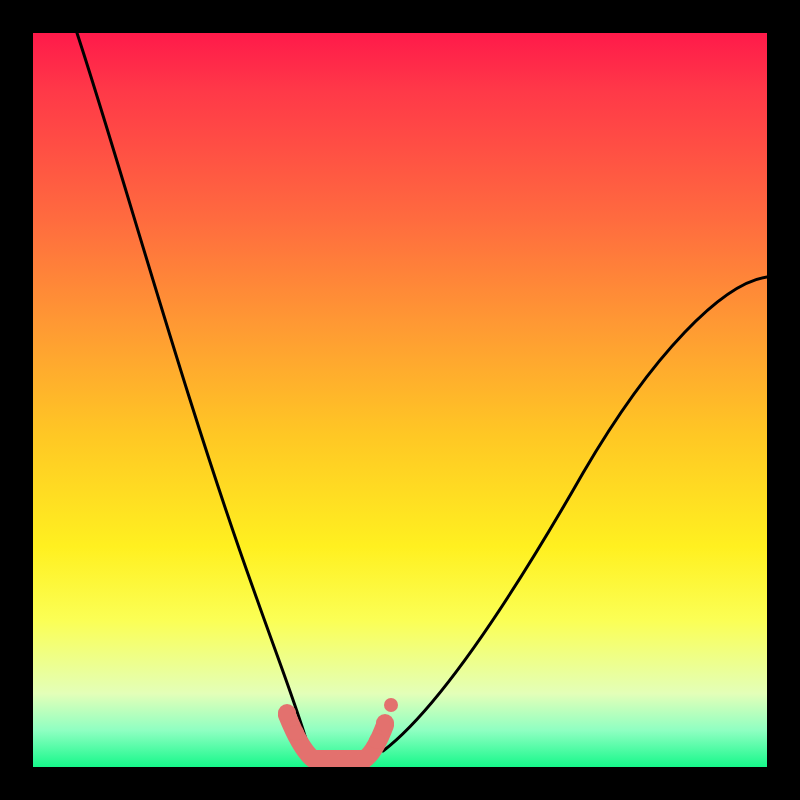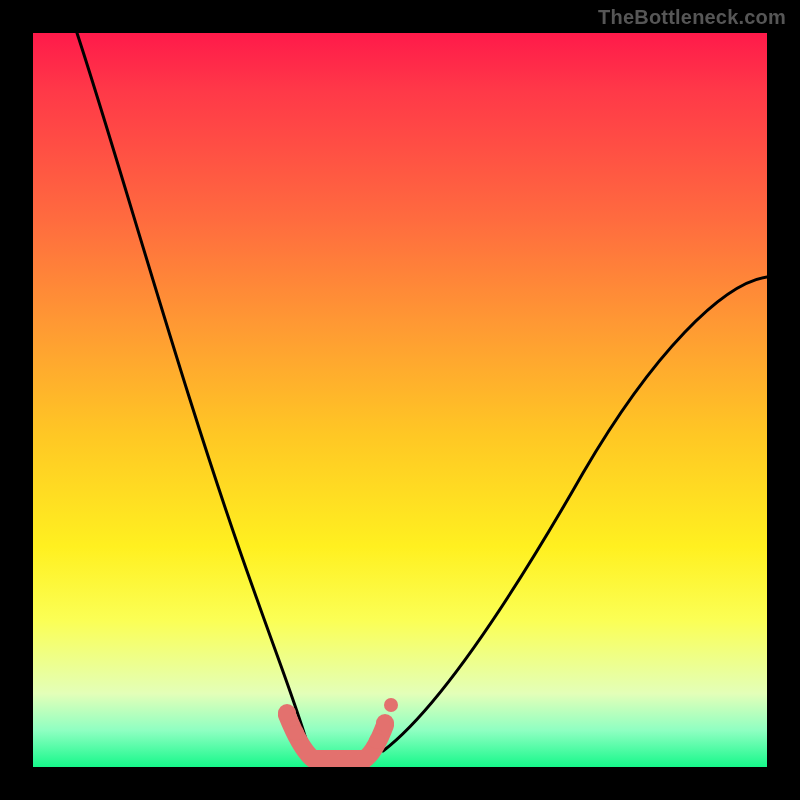--- a/index.html
+++ b/index.html
@@ -53,21 +53,20 @@
     top: 0;
     left: 0;
     width: 734px;
     height: 734px;
   }
 </style>
 </head>
 <body>
 
 <div class="frame">
-  <div class="attribution">TheBottleneck.com</div>
 
   <div class="plot-area">
     <svg class="curves" viewBox="0 0 734 734" preserveAspectRatio="none">
 
       <path d="M 44 0
                C 90 140, 150 360, 220 555
                C 250 640, 270 690, 278 724" fill="none" stroke="#000" stroke-width="3" stroke-linecap="round"></path>
 
       <path d="M 350 718
                C 400 680, 470 580, 550 440

